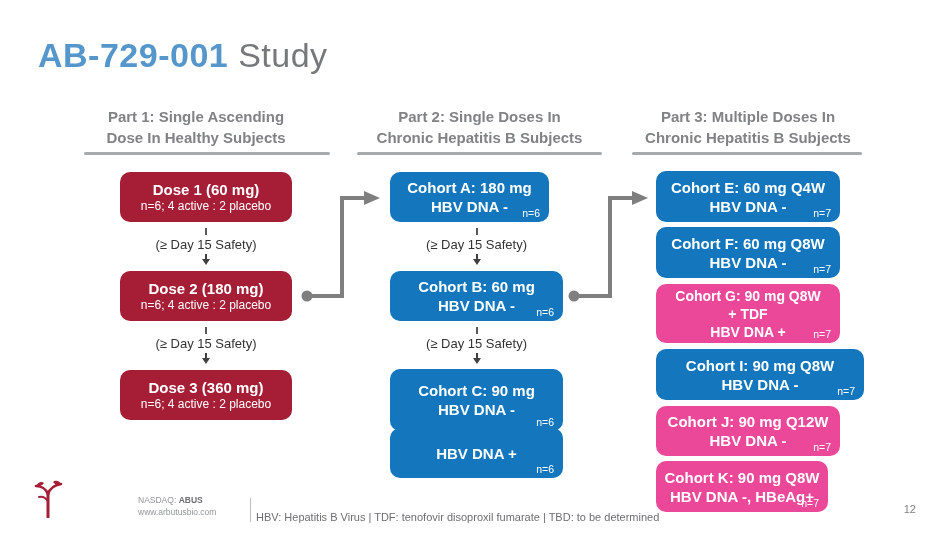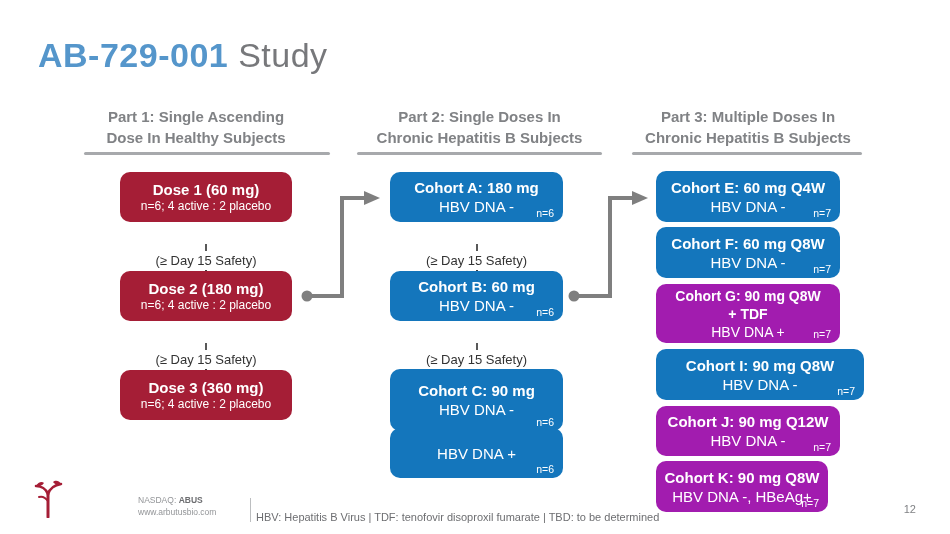--- a/index.html
+++ b/index.html
@@ -24,33 +24,32 @@
   }
   .underline { position: absolute; top: 152px; height: 3px; background: #A7A9AC; border-radius: 2px; }
 
   
   .box {
     position: absolute; border-radius: 10px; color: #ffffff; text-align: center;
     display: flex; flex-direction: column; justify-content: center; padding: 3px 6px;
   }
   .box.red { background: #A51E36; }
   .box.blue { background: #1476BC; }
-  .box.lightblue { background: #a21caf; }
+  .box.lightblue { background: #ec4899; }
   .box-title { font-size: 15px; font-weight: 700; line-height: 19px; white-space: nowrap; }
   .box-title.small { font-size: 14px; line-height: 18px; }
   .box-sub { font-size: 12px; line-height: 15px; }
-  .box-sub.bold { font-size: 15px; font-weight: 400; line-height: 19px; white-space: nowrap; }
+  .box-sub.bold { font-size: 15px; font-weight: 700; line-height: 19px; white-space: nowrap; }
   .box-sub.bold.small { font-size: 14px; line-height: 18px; }
   .n-label { position: absolute; right: 9px; bottom: 3px; font-size: 10.5px; font-weight: 400; }
 
   
   .safety {
     position: absolute; display: flex; flex-direction: column; align-items: center;
     justify-content: center;
-    margin-top: 16px;
   }
   .safety .tick { width: 2px; height: 7px; background: #595959; margin-bottom: 1px; }
   .safety .label { font-size: 13px; color: #333333; line-height: 16px; margin: 1px 0; white-space: nowrap; }
   .safety .stem { width: 2px; height: 5px; background: #404040; }
   .safety .arrow {
     width: 0; height: 0; border-left: 4px solid transparent; border-right: 4px solid transparent;
     border-top: 6px solid #404040;
   }
 
   
@@ -114,21 +113,21 @@
     <div class="tick"></div>
     <div class="label">(≥ Day 15 Safety)</div>
     <div class="stem"></div>
     <div class="arrow"></div>
   </div>
   <div class="box red" style="left:120px; top:370px; width:172px; height:50px;">
     <div class="box-title">Dose 3 (360 mg)</div>
     <div class="box-sub">n=6; 4 active : 2 placebo</div>
   </div>
 
-  <div class="box blue" style="left:390px; top:172px; width:173px; height:50px;">
+  <div class="box blue" style="left:390px; top:172px; width:159px; height:50px;">
     <div class="box-title">Cohort A: 180 mg</div>
     <div class="box-sub bold">HBV DNA -</div>
     <div class="n-label">n=6</div>
   </div>
   <div class="safety" style="left:390px; top:222px; width:173px; height:49px;">
     <div class="tick"></div>
     <div class="label">(≥ Day 15 Safety)</div>
     <div class="stem"></div>
     <div class="arrow"></div>
   </div>

